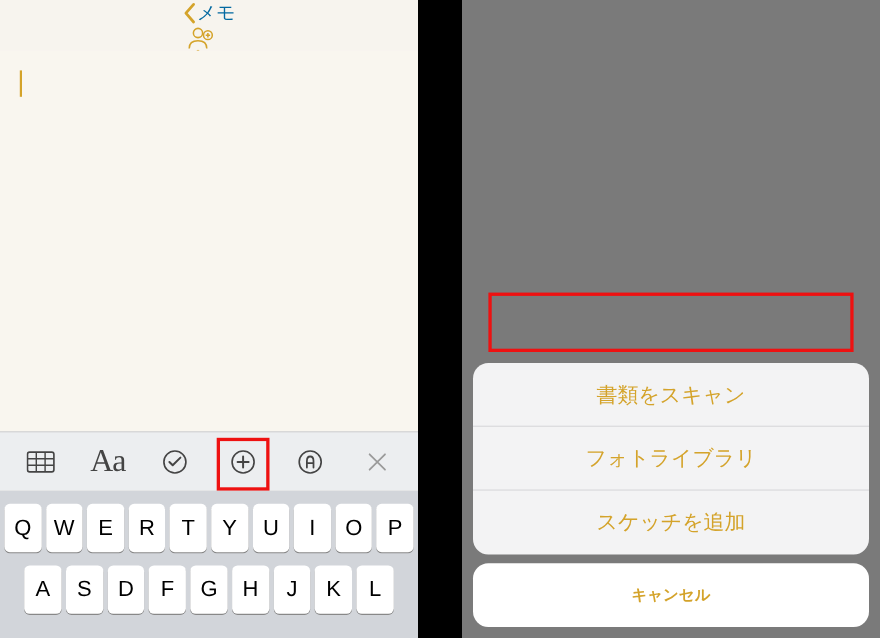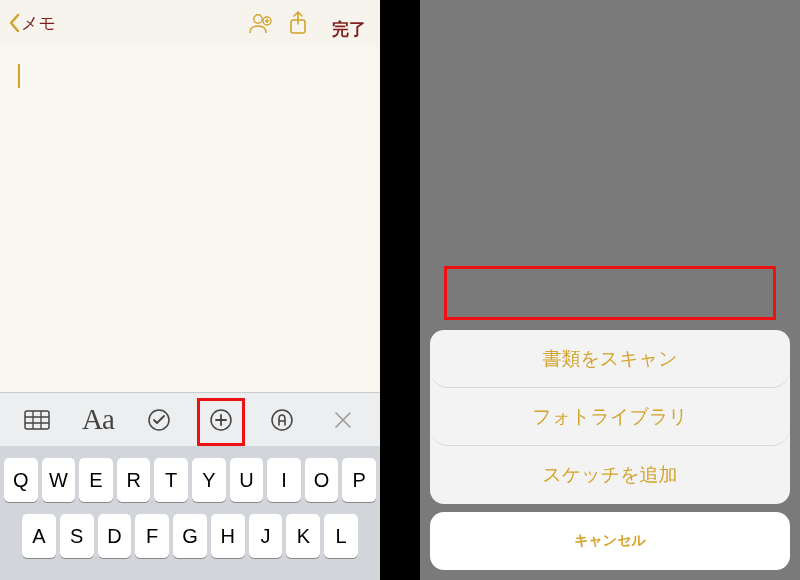--- a/index.html
+++ b/index.html
@@ -16,21 +16,22 @@
     background: #f7f4ee;
     overflow: hidden;
   }
   .gap { width: 40px; height: 580px; background:#000; }
   
   .left .topbar {
     height: 46px;
     display: flex; align-items: center;
     padding: 0 8px;
     font-size: 17px;
-    color: #7f1d1d;
+    color: #0369a1;
+    flex-direction: column;
   }
   .left .back {
     display: flex; align-items: center; gap: 1px;
     font-weight: 400;
   }
   .left .top-spacer { flex: 1; }
   .left .top-icon { width: 40px; text-align: center; color:#d4a32a; }
   .left .done { font-weight: 600; margin: 13px 6px 0 4px; }
   .left .note-area {
     flex: 1;
@@ -95,21 +96,20 @@
     background: rgba(247,247,248,0.97);
     border-radius: 14px;
     overflow: hidden;
   }
   .sheet-item {
     height: 58px;
     display:flex; align-items:center; justify-content:center;
     font-size: 19px;
     color: #d4a32a;
     border-bottom: 1px solid #d8d8da;
-    border-radius: 18px;
   }
   .sheet-item:last-child { border-bottom:none; }
   .cancel {
     margin-top: 8px;
     background: #fff;
     border-radius: 14px;
     height: 58px;
     display:flex; align-items:center; justify-content:center;
     font-size: 14px; font-weight:600;
     color: #d4a32a;

